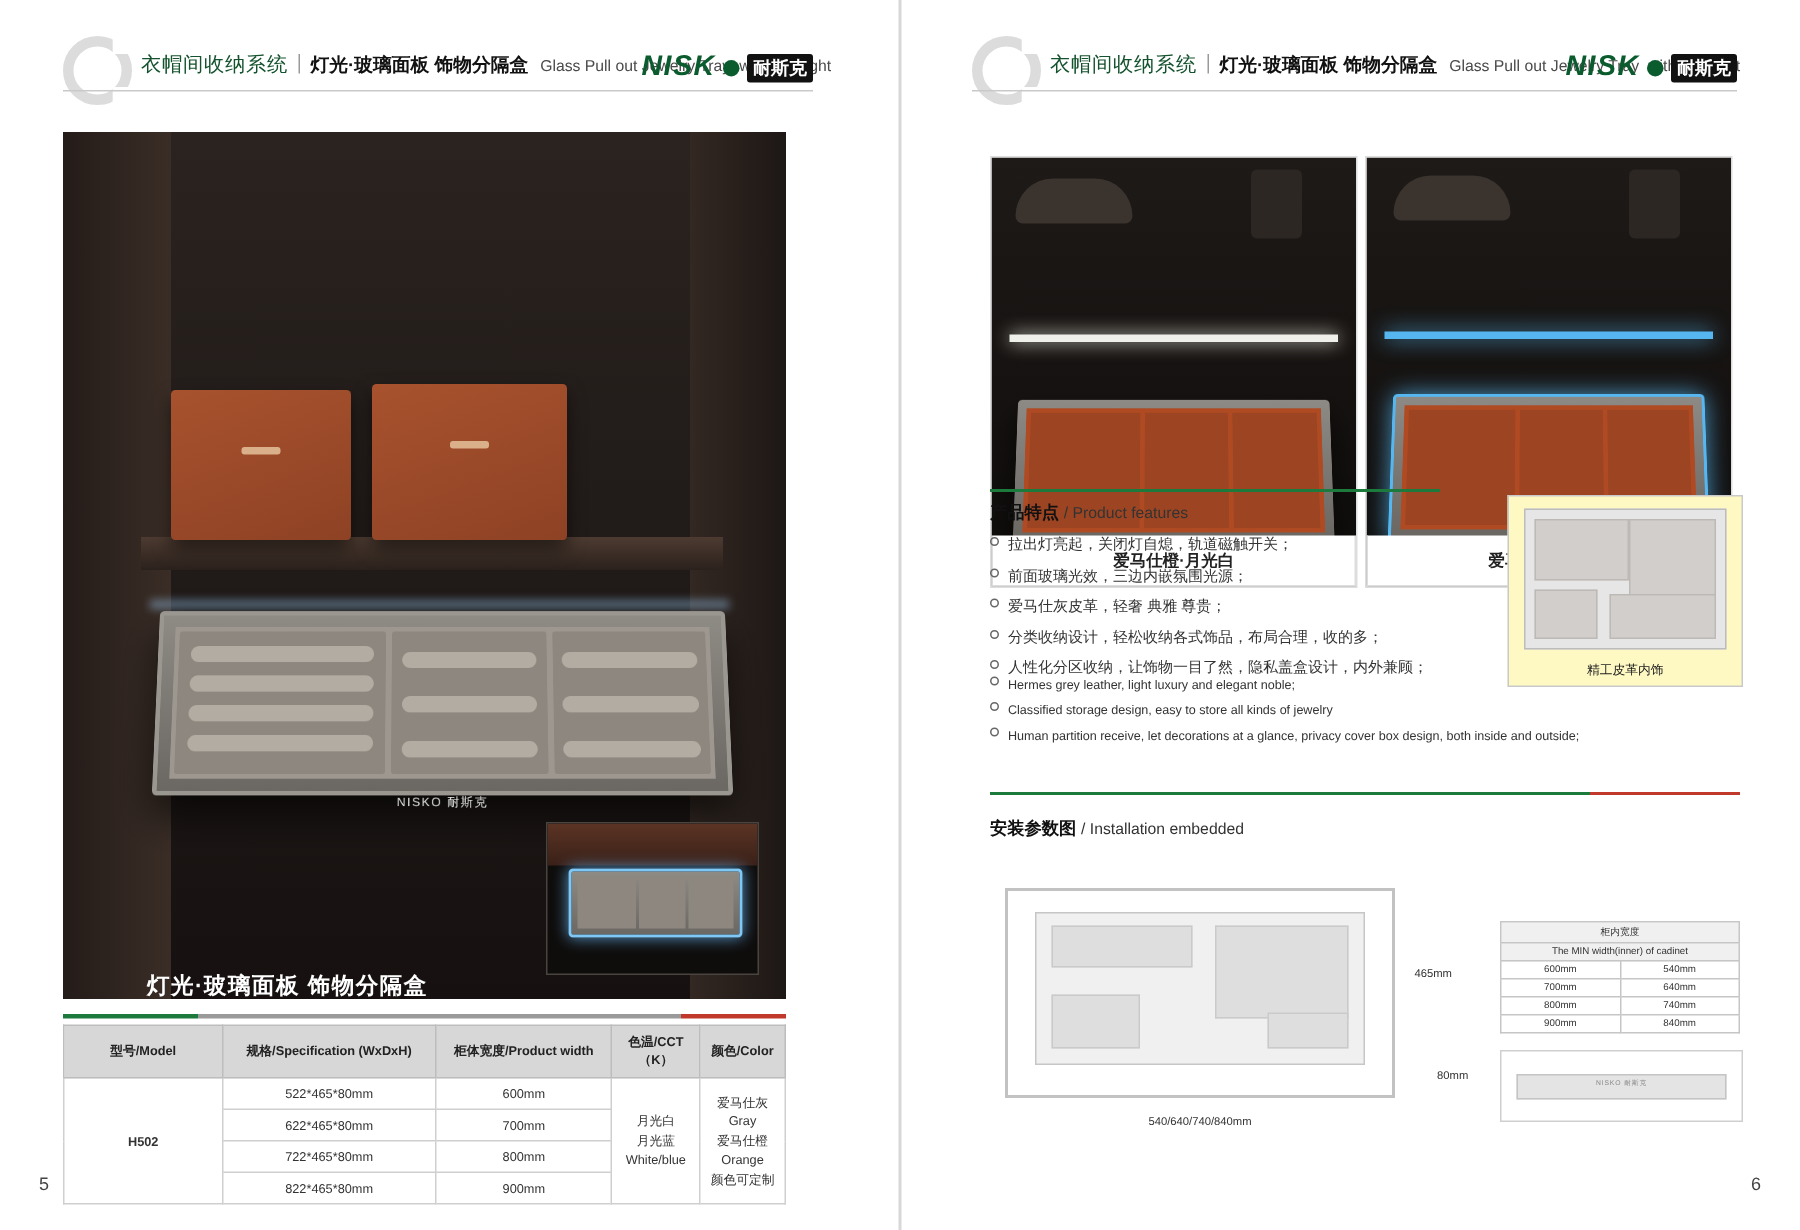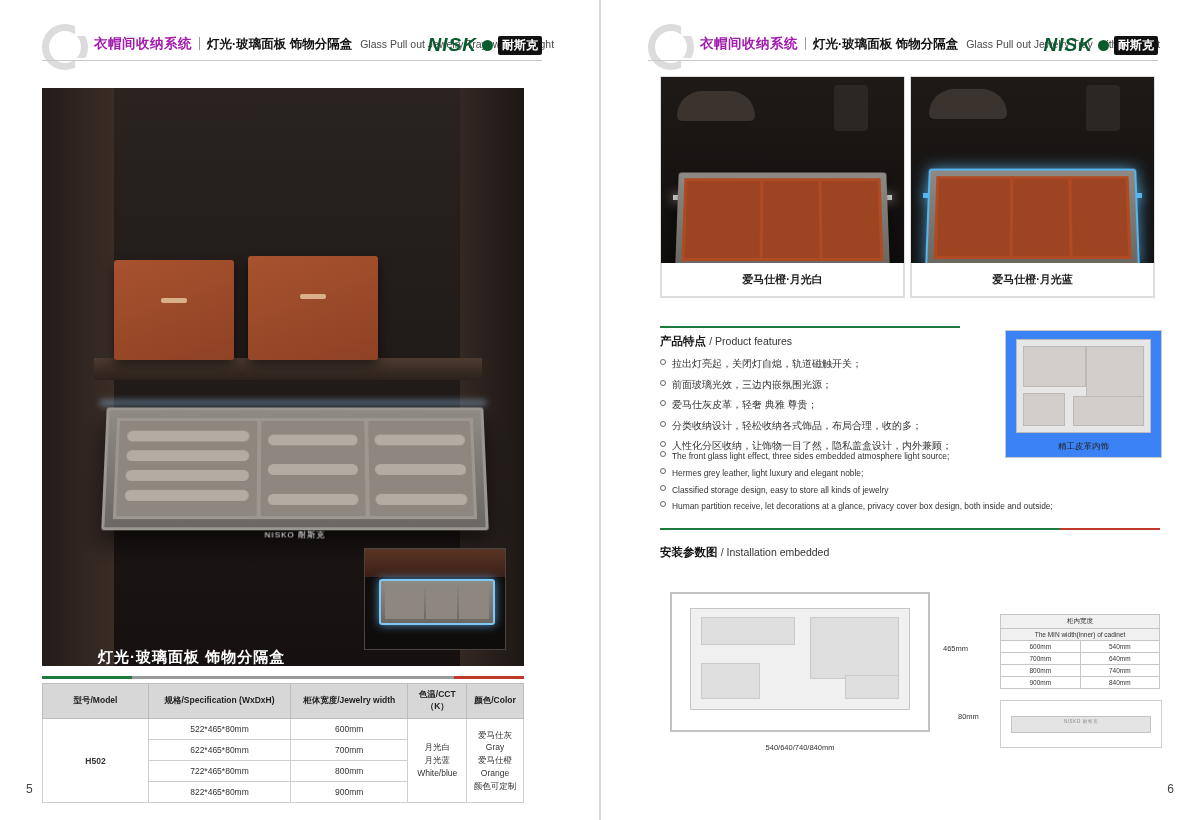--- a/index.html
+++ b/index.html
@@ -16,21 +16,21 @@
   .gutter{position:absolute;left:599px;top:0;width:2px;height:820px;background:#d8d8d8;}
 
   
   .hdr{position:absolute;top:26px;height:46px;}
   .hdr .cmark{
     position:absolute;left:0;top:-2px;width:46px;height:46px;border-radius:50%;
     border:7px solid #dcdcdc;box-sizing:border-box;
     clip-path:polygon(0 0,72% 0,72% 26%,100% 26%,100% 74%,72% 74%,72% 100%,0 100%);
   }
   .hdr .titles{position:absolute;left:52px;top:8px;white-space:nowrap;}
-  .t-cn{font-size:13.5px;font-weight:bold;color:#a21caf;letter-spacing:.5px;}
+  .t-cn{font-size:13.5px;font-weight:normal;color:#14532d;letter-spacing:.5px;}
   .t-bar{display:inline-block;width:1px;height:13px;background:#9a9a9a;margin:0 7px;vertical-align:-2px;}
   .t-cn2{font-size:12.5px;font-weight:bold;color:#111;}
   .t-en{font-size:10.5px;color:#4a4a4a;margin-left:8px;font-weight:normal;}
   .t-en2{font-size:10.5px;color:#4a4a4a;margin-left:6px;}
   .hdr .rule{position:absolute;left:0;height:1px;background:#c9c9c9;}
   .brand{position:absolute;top:8px;white-space:nowrap;display:flex;align-items:center;gap:4px;}
   .brand .bn{font-size:19px;font-weight:bold;color:#0a5c2e;letter-spacing:1px;font-style:italic;}
   .brand .bdot{width:11px;height:11px;border-radius:50%;background:#0a5c2e;display:inline-block;margin:0 1px;}
   .brand .bcn{font-size:12px;font-weight:bold;color:#111;background:#111;color:#fff;padding:1px 4px;border-radius:2px;}
 
@@ -80,21 +80,21 @@
   table.spec{border-collapse:collapse;width:482px;font-size:8.5px;color:#333;}
   table.spec th{background:#d7d7d7;border:1px solid #bdbdbd;font-weight:bold;padding:5px 2px;text-align:center;font-size:8.5px;color:#222;}
   table.spec td{border:1px solid #cfcfcf;padding:5px 2px;text-align:center;background:#fff;font-size:8.5px;}
   td.model{font-size:10px;font-weight:bold;}
   td.cct,td.color{font-size:8px;line-height:1.5;}
 
   .pageno{position:absolute;bottom:24px;font-size:12px;color:#444;}
 
   
   .photo-dark{position:relative;background:linear-gradient(#1e1a18,#0d0b0a);overflow:hidden;}
-  .r-photo{position:absolute;top:76px;height:222px;border:1px solid #ddd;box-sizing:border-box;}
+  .r-photo{position:absolute;top:104px;height:288px;border:1px solid #ddd;box-sizing:border-box;}
   .r-photo .hat{position:absolute;width:78px;height:30px;background:#3b332d;border-radius:40px 40px 8px 8px;}
   .r-photo .lamp{position:absolute;width:34px;height:46px;background:#2c2723;border-radius:4px;}
   .r-photo .tray2{position:absolute;left:16px;bottom:30px;right:16px;height:96px;background:linear-gradient(#8d8984,#6a6662);
      transform:perspective(500px) rotateX(10deg);border-radius:3px;box-shadow:0 10px 20px rgba(0,0,0,.6);}
   .r-photo .tray2 .pad{position:absolute;left:6px;top:6px;right:6px;bottom:6px;background:#b04a22;display:grid;grid-template-columns:1.3fr 1fr 1fr;gap:3px;padding:3px;box-sizing:border-box;}
   .r-photo .tray2 .pad div{background:#9d4522;}
   .r-photo .edge{position:absolute;left:12px;right:12px;height:5px;}
   .cap-under{position:absolute;left:0;right:0;bottom:0;height:34px;background:#fff;border:1px solid #ddd;border-top:none;box-sizing:border-box;
      display:flex;align-items:center;justify-content:center;font-size:11px;font-weight:bold;color:#222;}
 
@@ -182,21 +182,21 @@
       <div class="tbl-topline">
         <i style="flex:0 0 90px;background:#1b7a3c;"></i>
         <i style="flex:1;background:#9a9a9a;"></i>
         <i style="flex:0 0 70px;background:#c0392b;"></i>
       </div>
       <table class="spec">
         <thead>
           <tr>
             <th style="width:108px">型号/Model</th>
             <th style="width:145px">规格/Specification (WxDxH)</th>
-            <th style="width:120px">柜体宽度/Jewelry width</th>
+            <th style="width:120px">柜体宽度/Product width</th>
             <th style="width:55px">色温/CCT（K）</th>
             <th style="width:54px">颜色/Color</th>
           </tr>
         </thead>
         <tbody>
           <tr>
             <td class="model" rowspan="4">H502</td>
             <td>522*465*80mm</td>
             <td>600mm</td>
             <td class="cct" rowspan="4">
@@ -282,27 +282,26 @@
 
     <div style="position:absolute;left:60px;top:354px;width:330px;font-size:10px;line-height:2.05;color:#333;">
       <div><span class="bullet"></span><span>拉出灯亮起，关闭灯自熄，轨道磁触开关；</span></div>
       <div><span class="bullet"></span><span>前面玻璃光效，三边内嵌氛围光源；</span></div>
       <div><span class="bullet"></span><span>爱马仕灰皮革，轻奢 典雅 尊贵；</span></div>
       <div><span class="bullet"></span><span>分类收纳设计，轻松收纳各式饰品，布局合理，收的多；</span></div>
       <div><span class="bullet"></span><span>人性化分区收纳，让饰物一目了然，隐私盖盒设计，内外兼顾；</span></div>
     </div>
 
     <div style="position:absolute;left:60px;top:448px;width:430px;font-size:8.4px;line-height:2.0;color:#333;">
-      <div><span class="bullet"></span><span>The front glass light effect, three sides embedded atmosphere light source;</span></div>
       <div><span class="bullet"></span><span>Hermes grey leather, light luxury and elegant noble;</span></div>
       <div><span class="bullet"></span><span>Classified storage design, easy to store all kinds of jewelry</span></div>
       <div><span class="bullet"></span><span>Human partition receive, let decorations at a glance, privacy cover box design, both inside and outside;</span></div>
     </div>
 
-    <div style="position:absolute;left:405px;top:330px;width:155px;height:126px;border:1px solid #c9c9c9;background:#3b82f6;">
+    <div style="position:absolute;left:405px;top:330px;width:155px;height:126px;border:1px solid #c9c9c9;background:#fef9c3;">
       <div style="position:absolute;left:10px;top:8px;right:10px;bottom:24px;background:#e6e6e6;border:1px solid #bcbcbc;">
         <div style="position:absolute;left:6px;top:6px;width:46%;height:42%;background:#d2cecb;border:1px solid #bdb9b6;"></div>
         <div style="position:absolute;right:6px;top:6px;width:42%;height:56%;background:#d2cecb;border:1px solid #bdb9b6;"></div>
         <div style="position:absolute;left:6px;bottom:6px;width:30%;height:34%;background:#d2cecb;border:1px solid #bdb9b6;"></div>
         <div style="position:absolute;right:6px;bottom:6px;width:52%;height:30%;background:#d2cecb;border:1px solid #bdb9b6;"></div>
       </div>
       <div style="position:absolute;left:0;right:0;bottom:4px;text-align:center;font-size:8.5px;color:#222;">精工皮革内饰</div>
     </div>
 
     <div class="greenrule" style="left:60px;top:528px;width:400px;background:#1b7a3c;"></div>

